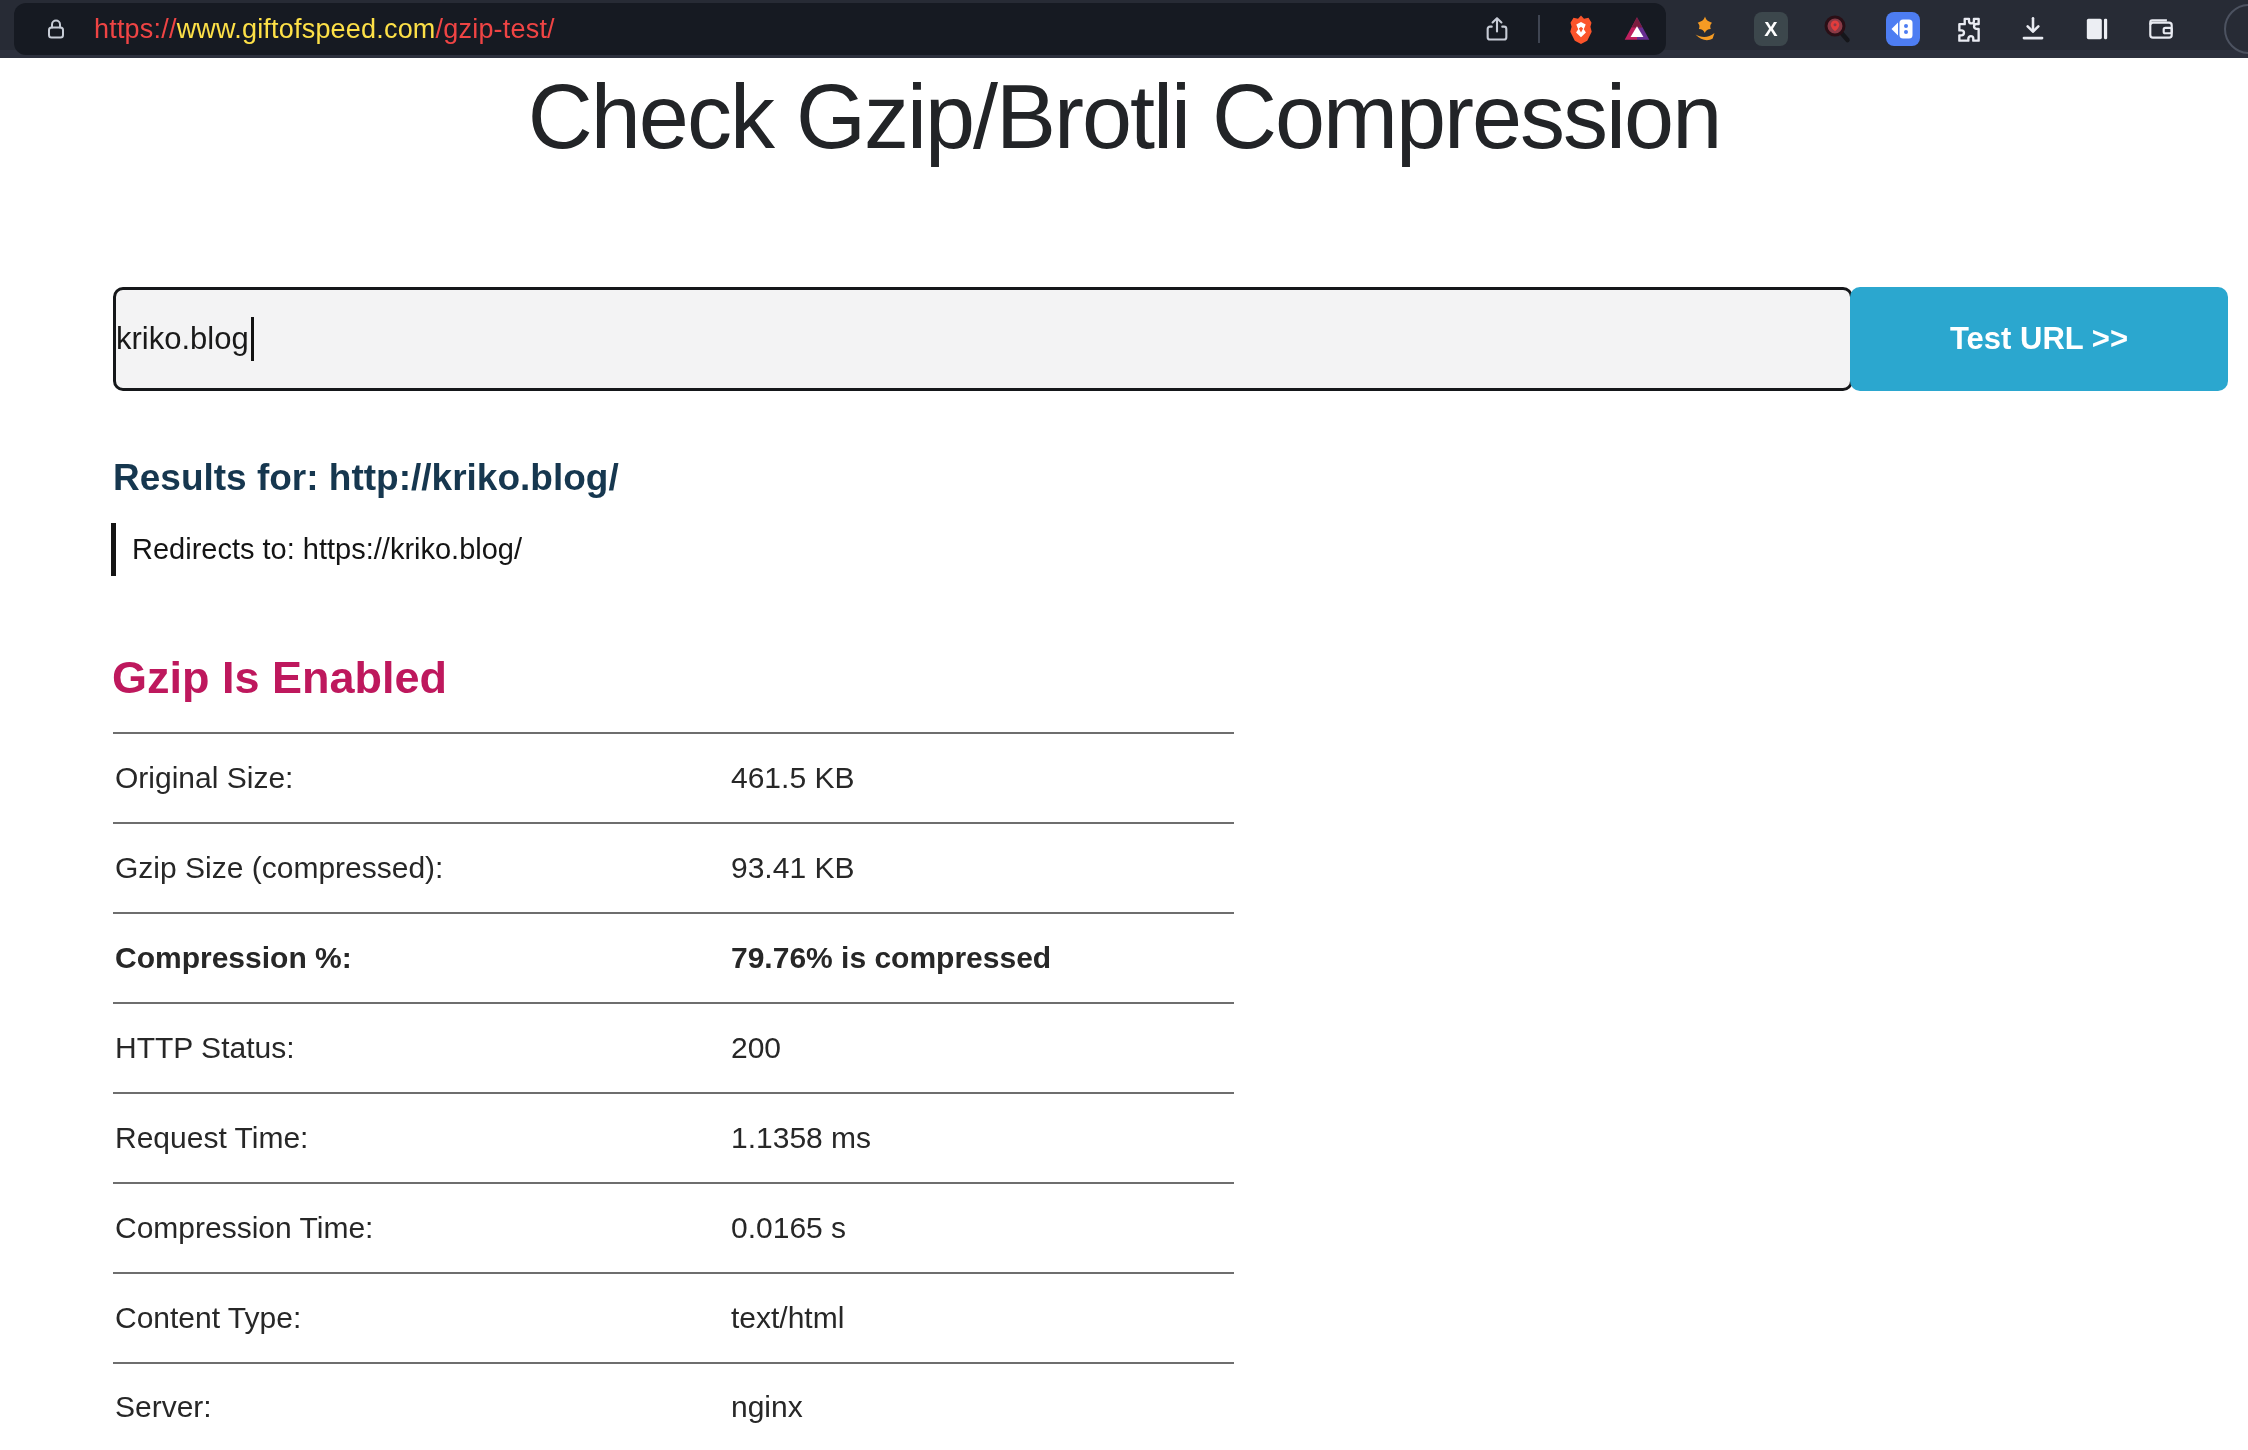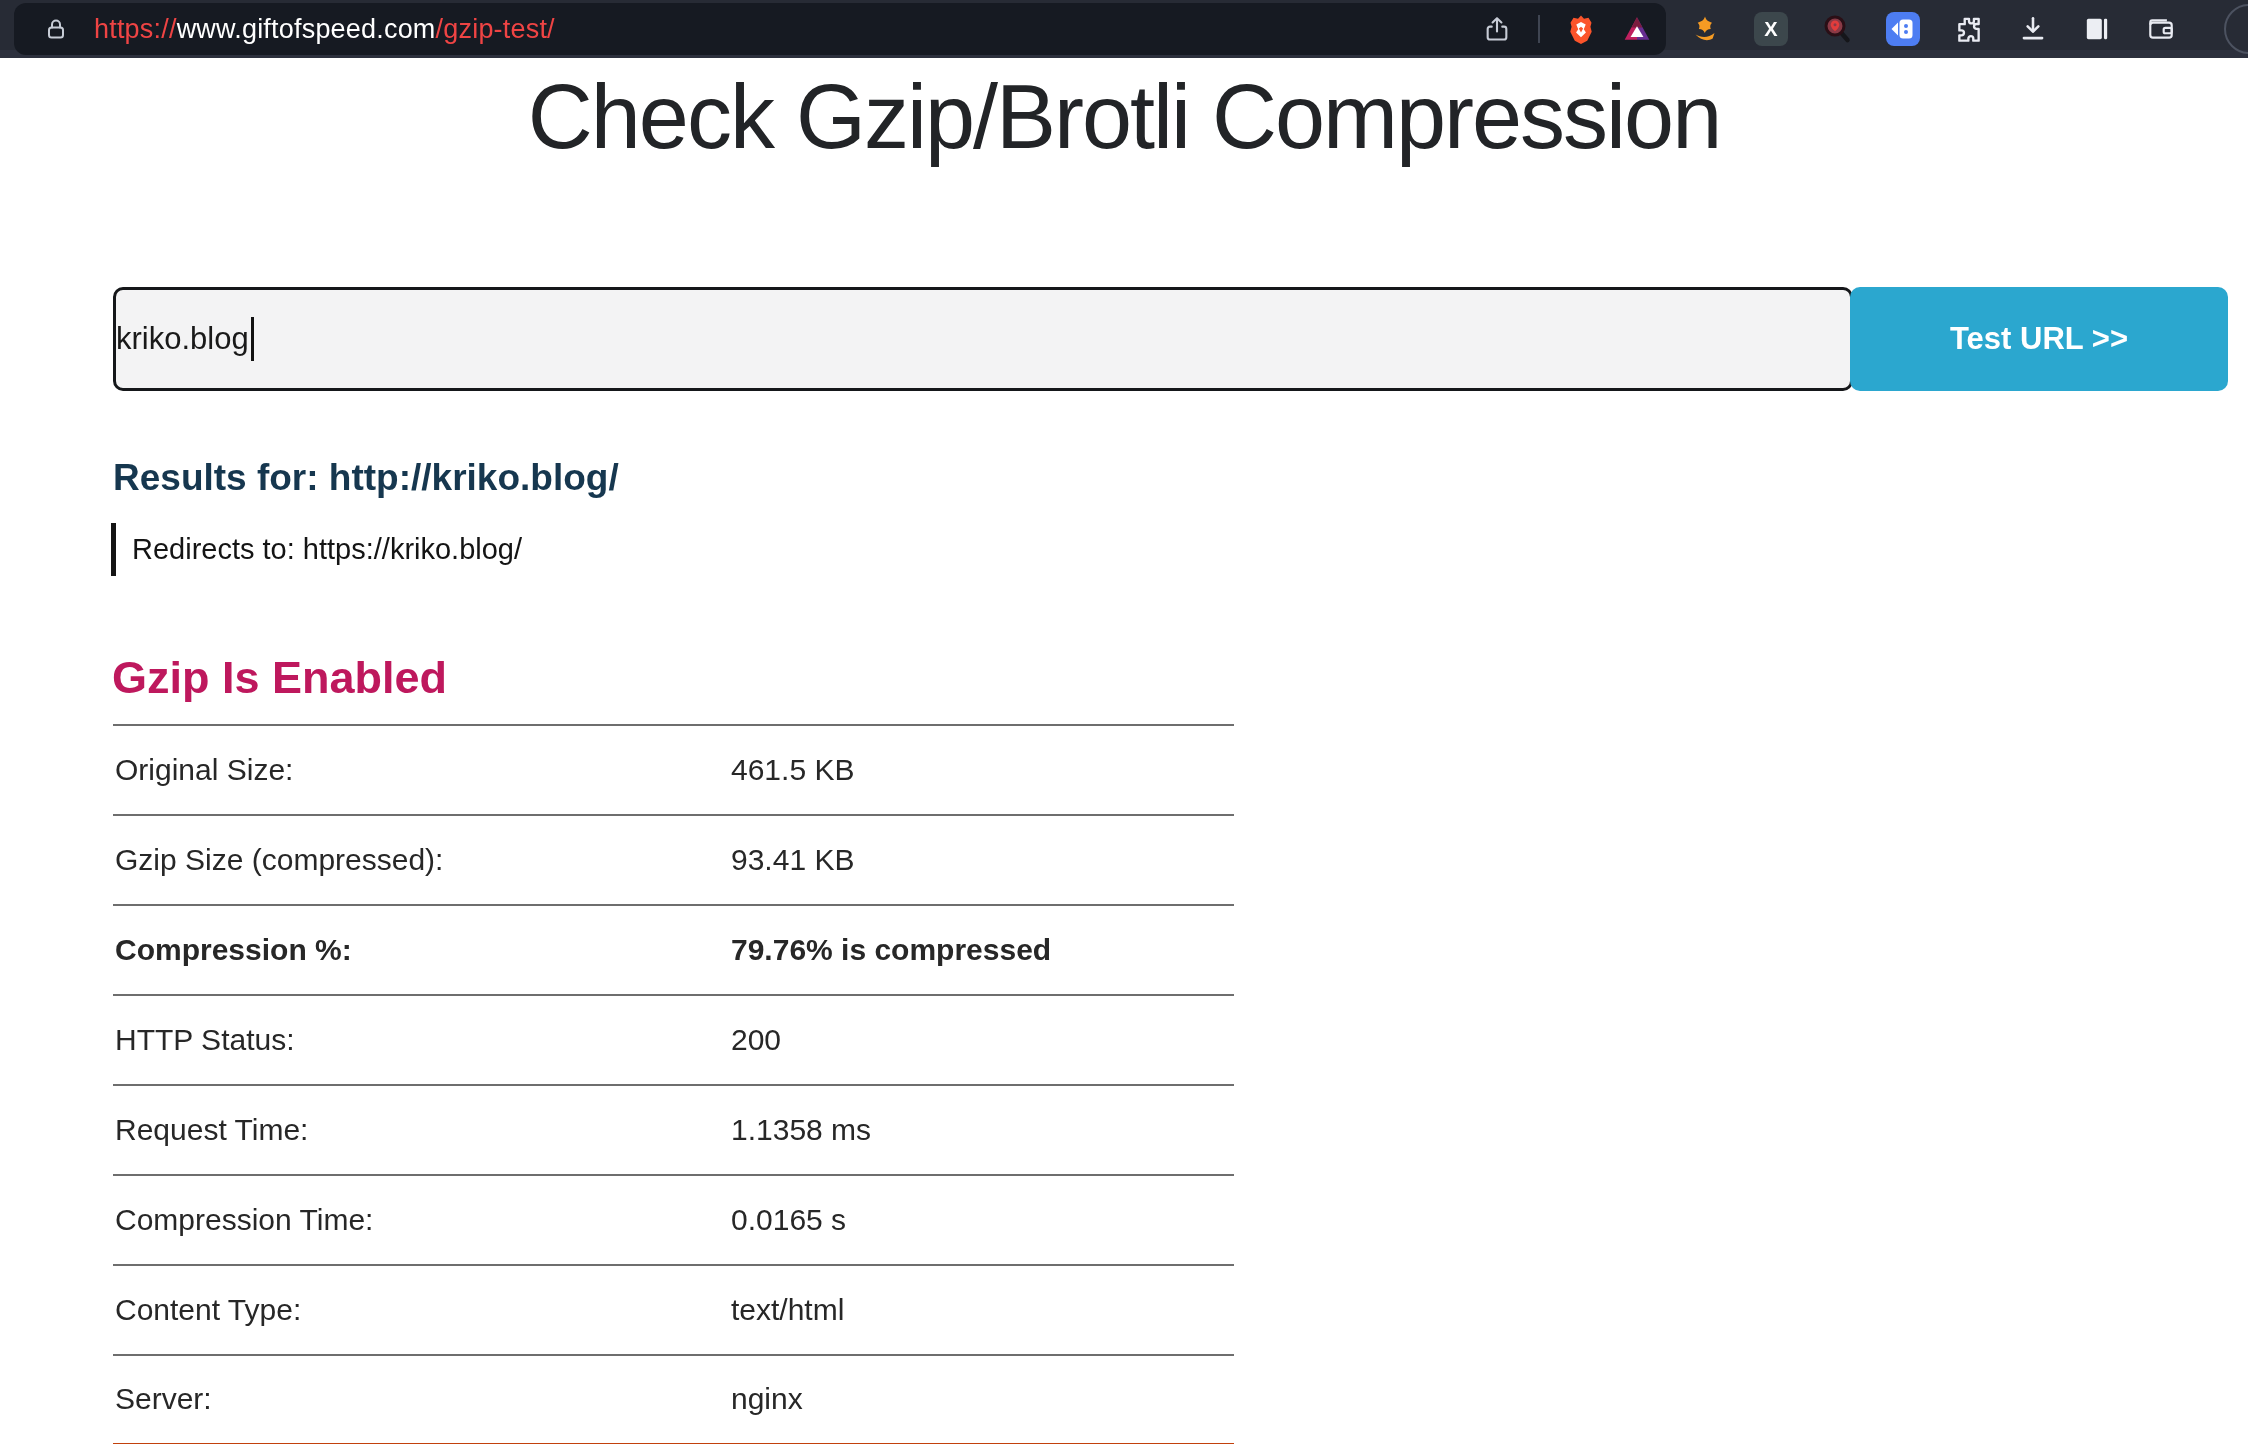--- a/index.html
+++ b/index.html
@@ -7,21 +7,21 @@
     font-family: "Liberation Sans", "DejaVu Sans", sans-serif; }
 
   
   .toolbar { position: relative; width: 2248px; height: 58px; background: #272b35;
     border-bottom: 8px solid #2c303d; }
   .urlbar { position: absolute; left: 14px; top: 3px; width: 1652px; height: 52px;
     background: #161a22; border-radius: 12px; display: flex; align-items: center; }
   .lock { margin-left: 30px; width: 24px; height: 24px; flex: 0 0 auto; }
   .urltext { margin-left: 26px; font-size: 27px; letter-spacing: 0.2px; white-space: nowrap; }
   .url-dim { color: #ef4444; }
-  .url-host { color: #ffffff; }
+  .url-host { color: #fde047; }
   .urlbar-right { position: absolute; right: 14px; top: 0; height: 52px;
     display: flex; align-items: center; gap: 26px; }
   .chrome-icon { width: 30px; height: 30px; display: flex; align-items: center; justify-content: center; }
   .vsep { width: 2px; height: 28px; background: #3f4552; }
   .ext-row { position: absolute; left: 1690px; top: 3px; height: 52px; display: flex;
     align-items: center; gap: 34px; }
   .tile { width: 34px; height: 34px; border-radius: 8px; display: flex; align-items: center;
     justify-content: center; font-weight: bold; }
   .tile-x { background: #3c474c; color: #ffffff; font-size: 20px; }
   .tile-tag { background: #4d7df2; }
@@ -42,21 +42,21 @@
   @keyframes blink { 0%,49% {opacity:1;} 50%,100% {opacity:0;} }
   .test-btn { width: 378px; height: 104px; margin-left: -3px; background: #2ba7cf; border: none;
     border-radius: 10px; color: #ffffff; font-size: 31px; font-weight: bold;
     font-family: "Liberation Sans", "DejaVu Sans", sans-serif; cursor: pointer; text-align: center; }
 
   .results-heading { margin: 66px 0 0 113px; font-size: 37px; font-weight: bold; color: #16374f; }
   .redirect-quote { margin: 24px 0 0 111px; border-left: 5px solid #141414;
     padding: 10px 0 10px 16px; font-size: 29px; color: #141414; }
   .status-heading { margin: 76px 0 0 112px; font-size: 45px; font-weight: bold; color: #be185d; }
 
-  .result-table { margin: 20px 0 0 113px; width: 1121px; }
+  .result-table { margin: 28px 0 0 113px; width: 1121px; }
   .trow { display: flex; height: 90px; align-items: center; border-top: 2px solid #6e6e6e;
     font-size: 30px; color: #272727; }
   .trow:last-child { border-bottom: 1px solid #c2410c; }
   .tlabel { width: 618px; flex: 0 0 618px; padding-left: 2px; }
   .trow.bold .tlabel, .trow.bold .tvalue { font-weight: bold; }
   .below-fold-shadow { margin: 10px 0 0 130px; width: 480px; height: 9px;
     background: linear-gradient(to bottom, #d4d4d4, #f6f6f6); border-radius: 2px; }
 </style>
 </head>
 <body>

